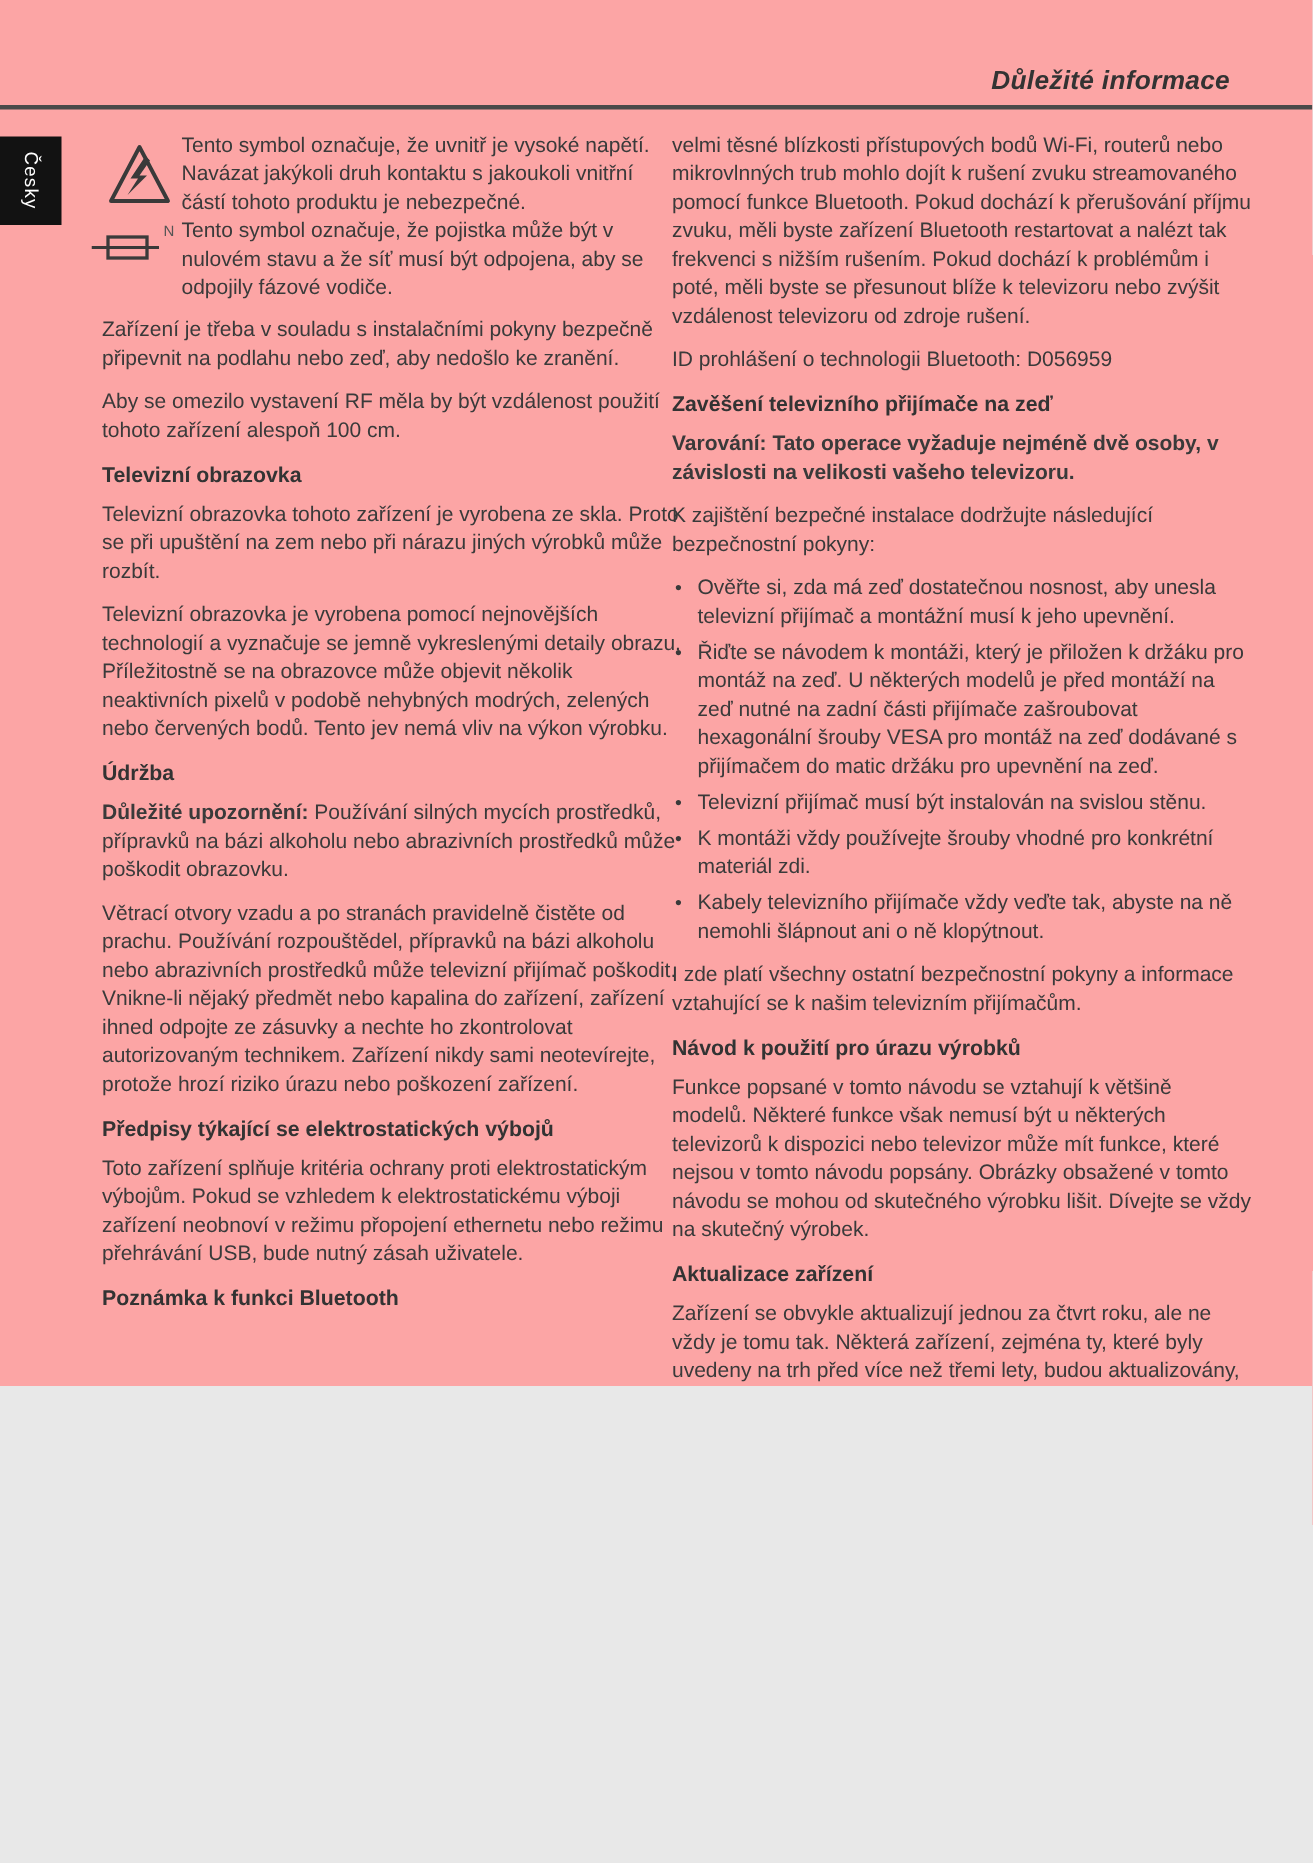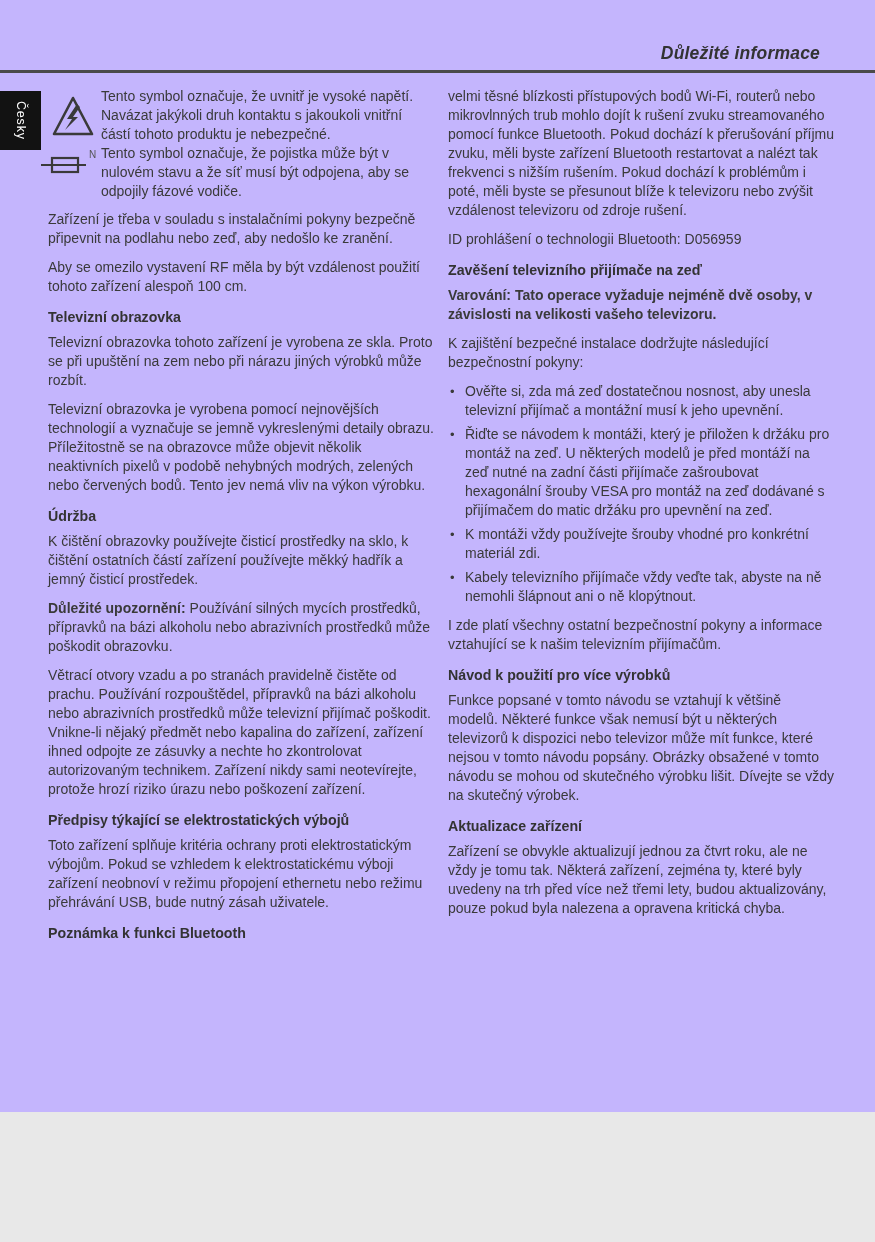--- a/index.html
+++ b/index.html
@@ -1,18 +1,18 @@
 <!DOCTYPE html>
 <html lang="cs"><head>
 <meta charset="utf-8">
 <style>
   html,body { margin:0; padding:0; background:#e8e8e8; }
   .page {
-    position:relative; width:875px; height:1112px; margin:0 auto;
-    background:#c4b5fd; overflow:hidden;
+    position:relative; width:875px; height:924px; margin:0 auto;
+    background:#fca5a5; overflow:hidden;
     font-family:"Liberation Sans", sans-serif;
     color:#3a3a3a;
   }
   .header-title {
     position:absolute; top:43px; right:55px;
     font-size:17.5px; font-weight:bold; font-style:italic; color:#333;
     letter-spacing:0.2px;
   }
   .top-rule { position:absolute; top:70px; left:0; width:875px; height:3px; background:#4a4a4a; }
   .bottom-rule { position:absolute; top:1183px; left:0; width:875px; height:2px; background:#4a4a4a; }
@@ -21,21 +21,21 @@
     position:absolute; top:91px; left:0; width:41px; height:59px;
     background:#121212; color:#fff;
     display:flex; align-items:center; justify-content:center;
     writing-mode:vertical-rl; font-size:12.5px; letter-spacing:0.8px;
   }
 
   .col {
     position:absolute; top:87px; width:386px;
     font-size:14px; line-height:19px;
   }
-  .col-left  { left:48px;  }
+  .col-left  { left:68px;  }
   .col-right { left:448px; }
 
   .col p { margin:0 0 10px 0; }
   .col h3 {
     font-size:14.2px; line-height:19px; margin:12px 0 6px 0;
     color:#333; font-weight:bold;
   }
   .bold-lead { font-weight:bold; }
   .warning-para { font-weight:bold; }
 
@@ -99,21 +99,20 @@
     </p>
 
     <p>Zařízení je třeba v souladu s instalačními pokyny bezpečně připevnit na podlahu nebo zeď, aby nedošlo ke zranění.</p>
     <p>Aby se omezilo vystavení RF měla by být vzdálenost použití tohoto zařízení alespoň 100 cm.</p>
 
     <h3>Televizní obrazovka</h3>
     <p>Televizní obrazovka tohoto zařízení je vyrobena ze skla. Proto se při upuštění na zem nebo při nárazu jiných výrobků může rozbít.</p>
     <p>Televizní obrazovka je vyrobena pomocí nejnovějších technologií a vyznačuje se jemně vykreslenými detaily obrazu. Příležitostně se na obrazovce může objevit několik neaktivních pixelů v podobě nehybných modrých, zelených nebo červených bodů. Tento jev nemá vliv na výkon výrobku.</p>
 
     <h3>Údržba</h3>
-    <p>K čištění obrazovky používejte čisticí prostředky na sklo, k čištění ostatních částí zařízení používejte měkký hadřík a jemný čisticí prostředek.</p>
     <p><span class="bold-lead">Důležité upozornění:</span><span> Používání silných mycích prostředků, přípravků na bázi alkoholu nebo abrazivních prostředků může poškodit obrazovku.</span></p>
     <p>Větrací otvory vzadu a po stranách pravidelně čistěte od prachu. Používání rozpouštědel, přípravků na bázi alkoholu nebo abrazivních prostředků může televizní přijímač poškodit. Vnikne-li nějaký předmět nebo kapalina do zařízení, zařízení ihned odpojte ze zásuvky a nechte ho zkontrolovat autorizovaným technikem. Zařízení nikdy sami neotevírejte, protože hrozí riziko úrazu nebo poškození zařízení.</p>
 
     <h3>Předpisy týkající se elektrostatických výbojů</h3>
     <p>Toto zařízení splňuje kritéria ochrany proti elektrostatickým výbojům. Pokud se vzhledem k elektrostatickému výboji zařízení neobnoví v režimu přopojení ethernetu nebo režimu přehrávání USB, bude nutný zásah uživatele.</p>
 
     <h3>Poznámka k funkci Bluetooth</h3>
 
   </div>
 
@@ -122,27 +121,28 @@
     <p>velmi těsné blízkosti přístupových bodů Wi-Fi, routerů nebo mikrovlnných trub mohlo dojít k rušení zvuku streamovaného pomocí funkce Bluetooth. Pokud dochází k přerušování příjmu zvuku, měli byste zařízení Bluetooth restartovat a nalézt tak frekvenci s nižším rušením. Pokud dochází k problémům i poté, měli byste se přesunout blíže k televizoru nebo zvýšit vzdálenost televizoru od zdroje rušení.</p>
     <p>ID prohlášení o technologii Bluetooth: D056959</p>
 
     <h3>Zavěšení televizního přijímače na zeď</h3>
     <p class="warning-para">Varování: Tato operace vyžaduje nejméně dvě osoby, v závislosti na velikosti vašeho televizoru.</p>
     <p>K zajištění bezpečné instalace dodržujte následující bezpečnostní pokyny:</p>
 
     <ul class="bullets">
       <li>Ověřte si, zda má zeď dostatečnou nosnost, aby unesla televizní přijímač a montážní musí k jeho upevnění.</li>
       <li>Řiďte se návodem k montáži, který je přiložen k držáku pro montáž na zeď. U některých modelů je před montáží na zeď nutné na zadní části přijímače zašroubovat hexagonální šrouby VESA pro montáž na zeď dodávané s přijímačem do matic držáku pro upevnění na zeď.</li>
+      <li>Televizní přijímač musí být instalován na svislou stěnu.</li>
       <li>K montáži vždy používejte šrouby vhodné pro konkrétní materiál zdi.</li>
       <li>Kabely televizního přijímače vždy veďte tak, abyste na ně nemohli šlápnout ani o ně klopýtnout.</li>
     </ul>
 
     <p>I zde platí všechny ostatní bezpečnostní pokyny a informace vztahující se k našim televizním přijímačům.</p>
 
-    <h3>Návod k použití pro více výrobků</h3>
+    <h3>Návod k použití pro úrazu výrobků</h3>
     <p>Funkce popsané v tomto návodu se vztahují k většině modelů. Některé funkce však nemusí být u některých televizorů k dispozici nebo televizor může mít funkce, které nejsou v tomto návodu popsány. Obrázky obsažené v tomto návodu se mohou od skutečného výrobku lišit. Dívejte se vždy na skutečný výrobek.</p>
 
     <h3>Aktualizace zařízení</h3>
     <p>Zařízení se obvykle aktualizují jednou za čtvrt roku, ale ne vždy je tomu tak. Některá zařízení, zejména ty, které byly uvedeny na trh před více než třemi lety, budou aktualizovány, pouze pokud byla nalezena a opravena kritická chyba.</p>
 
   </div>
 
   <div class="bottom-rule"></div>
   <div class="footer">
     <span class="cc">CZ</span><span class="pn">2</span>

